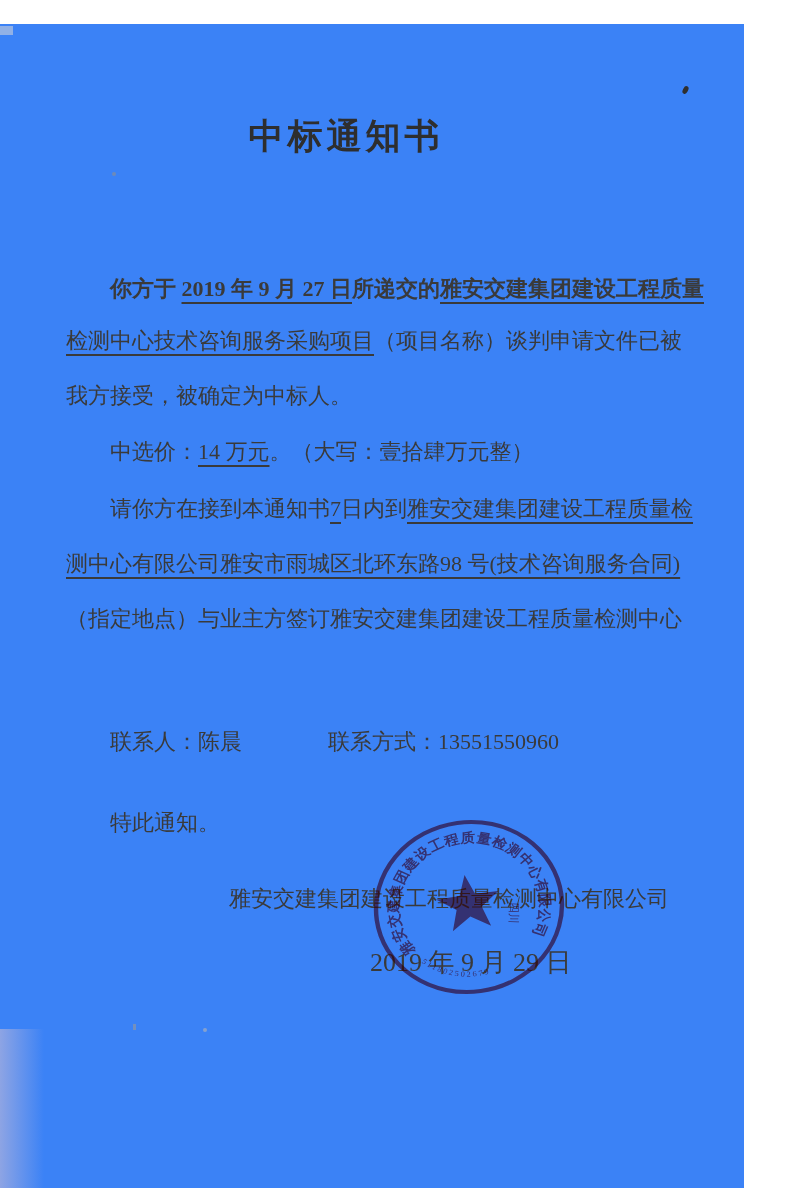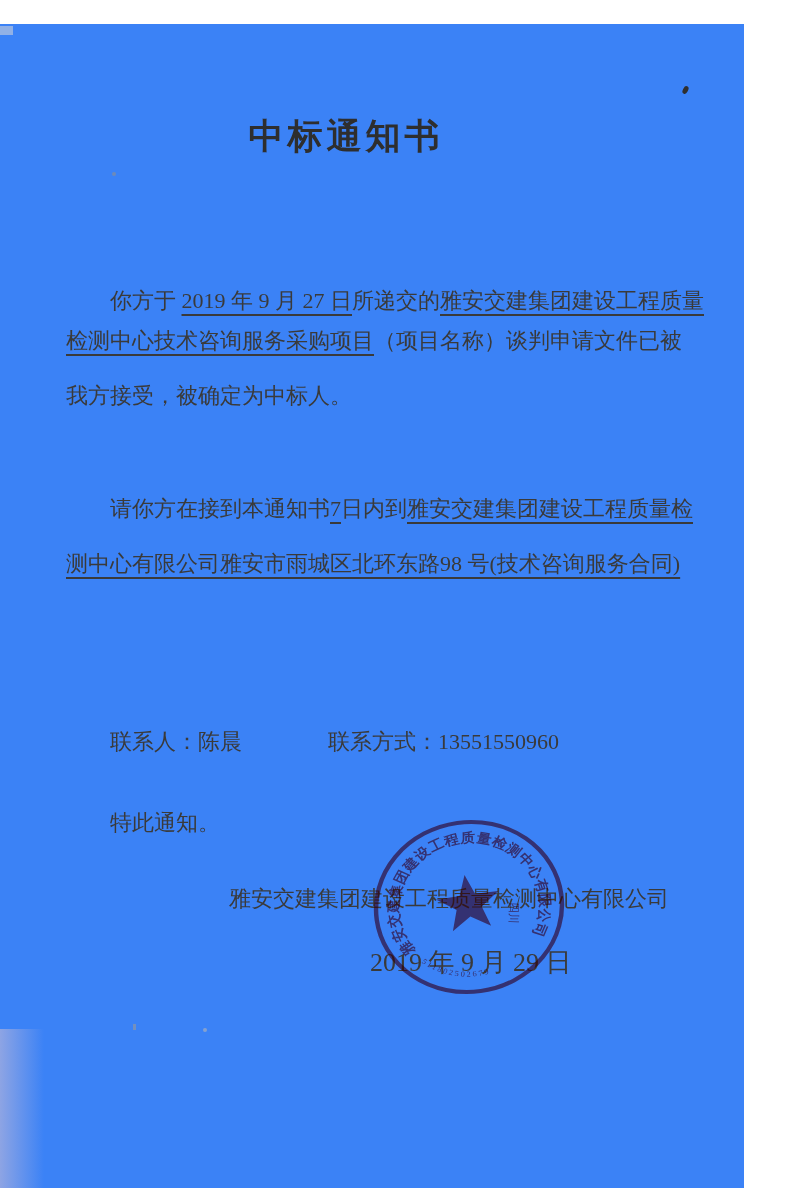--- a/index.html
+++ b/index.html
@@ -33,21 +33,21 @@
     white-space: nowrap;
     color: #3a3a3a;
   }
   .line.indent { left: 110px; }
   .u {
     text-decoration: underline;
     text-underline-offset: 6px;
     text-decoration-thickness: 1.6px;
   }
   .l1  { top: 166px; }
-  .l2  { top: 240px; }
+  .l2  { top: 228px; font-weight: bold; }
   .l3  { top: 280px; }
   .l4  { top: 335px; }
   .l5  { top: 391px; }
   .l6  { top: 448px; }
   .l7  { top: 503px; }
   .l8  { top: 558px; }
   .l9  { top: 615px; }
   .l10 { top: 681px; }
   .l11 { top: 762px; }
   .gap-left { margin-left: 86px; }
@@ -112,25 +112,27 @@
 
   <h1 class="doc-title">中标通知书</h1>
 
 
   <p class="line l2 indent"><span>你方于 </span><span class="u">2019 年 9 月 27 日</span><span>所递交的</span><span class="u">雅安交建集团建设工程质量</span></p>
 
   <p class="line l4"><span>我方接受，被确定为中标人。</span></p>
 
   <p class="line l3"><span class="u">检测中心技术咨询服务采购项目</span><span>（项目名称）谈判申请文件已被</span></p>
 
+  <p class="line l5 indent"><span>中选价：</span><span class="u">14 万元</span><span>。（大写：壹拾肆万元整）</span></p>
 
   <p class="line l6 indent"><span>请你方在接到本通知书</span><span class="u">7</span><span>日内到</span><span class="u">雅安交建集团建设工程质量检</span></p>
 
   <p class="line l7"><span class="u">测中心有限公司雅安市雨城区北环东路98 号(技术咨询服务合同)</span></p>
 
+  <p class="line l8"><span>（指定地点）与业主方签订雅安交建集团建设工程质量检测中心</span></p>
 
 
   <p class="line l10 indent"><span>联系人：陈晨</span><span class="gap-left">联系方式：13551550960</span></p>
 
   <p class="line l11 indent"><span>特此通知。</span></p>
 
   <div class="sig-company">雅安交建集团建设工程质量检测中心有限公司</div>
   <div class="sig-date">2019 年 9 月 29 日</div>
 
   <svg class="stamp" viewBox="0 0 230 230" preserveAspectRatio="none">

